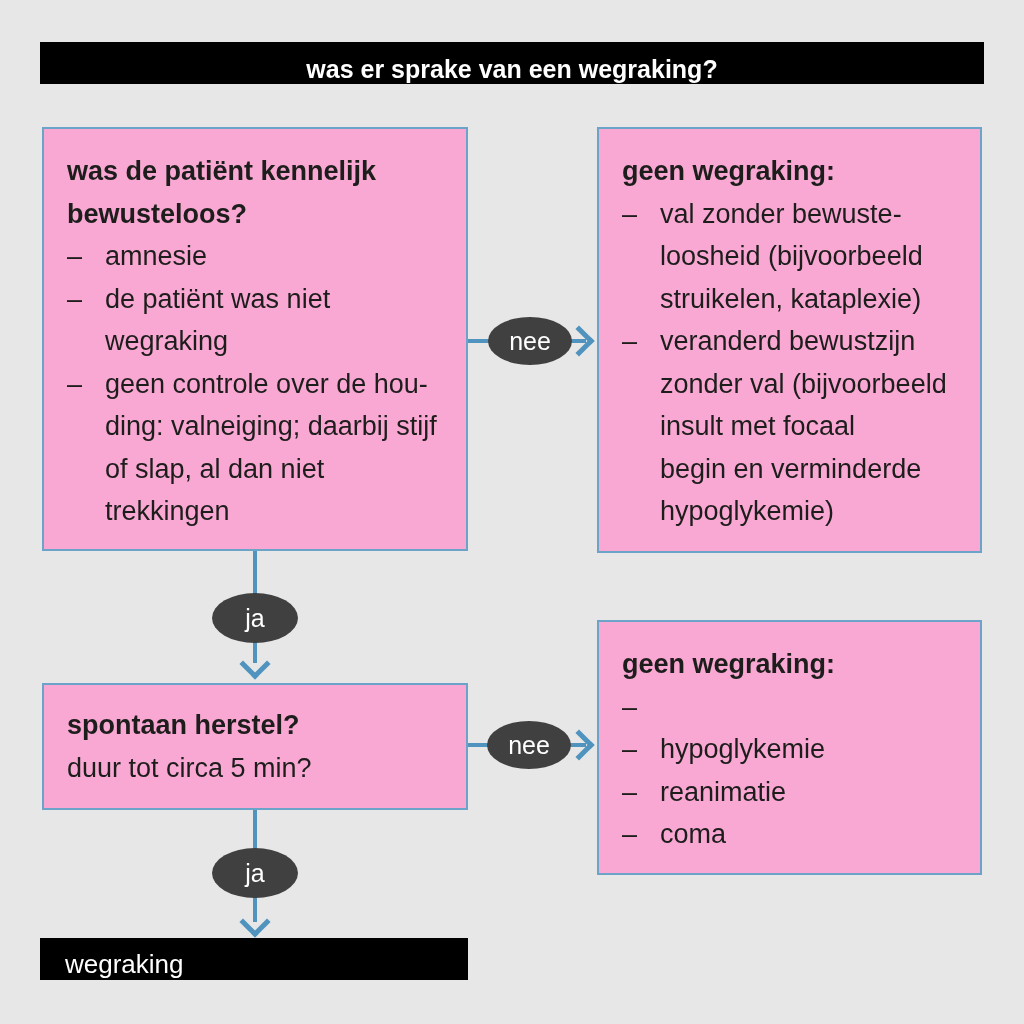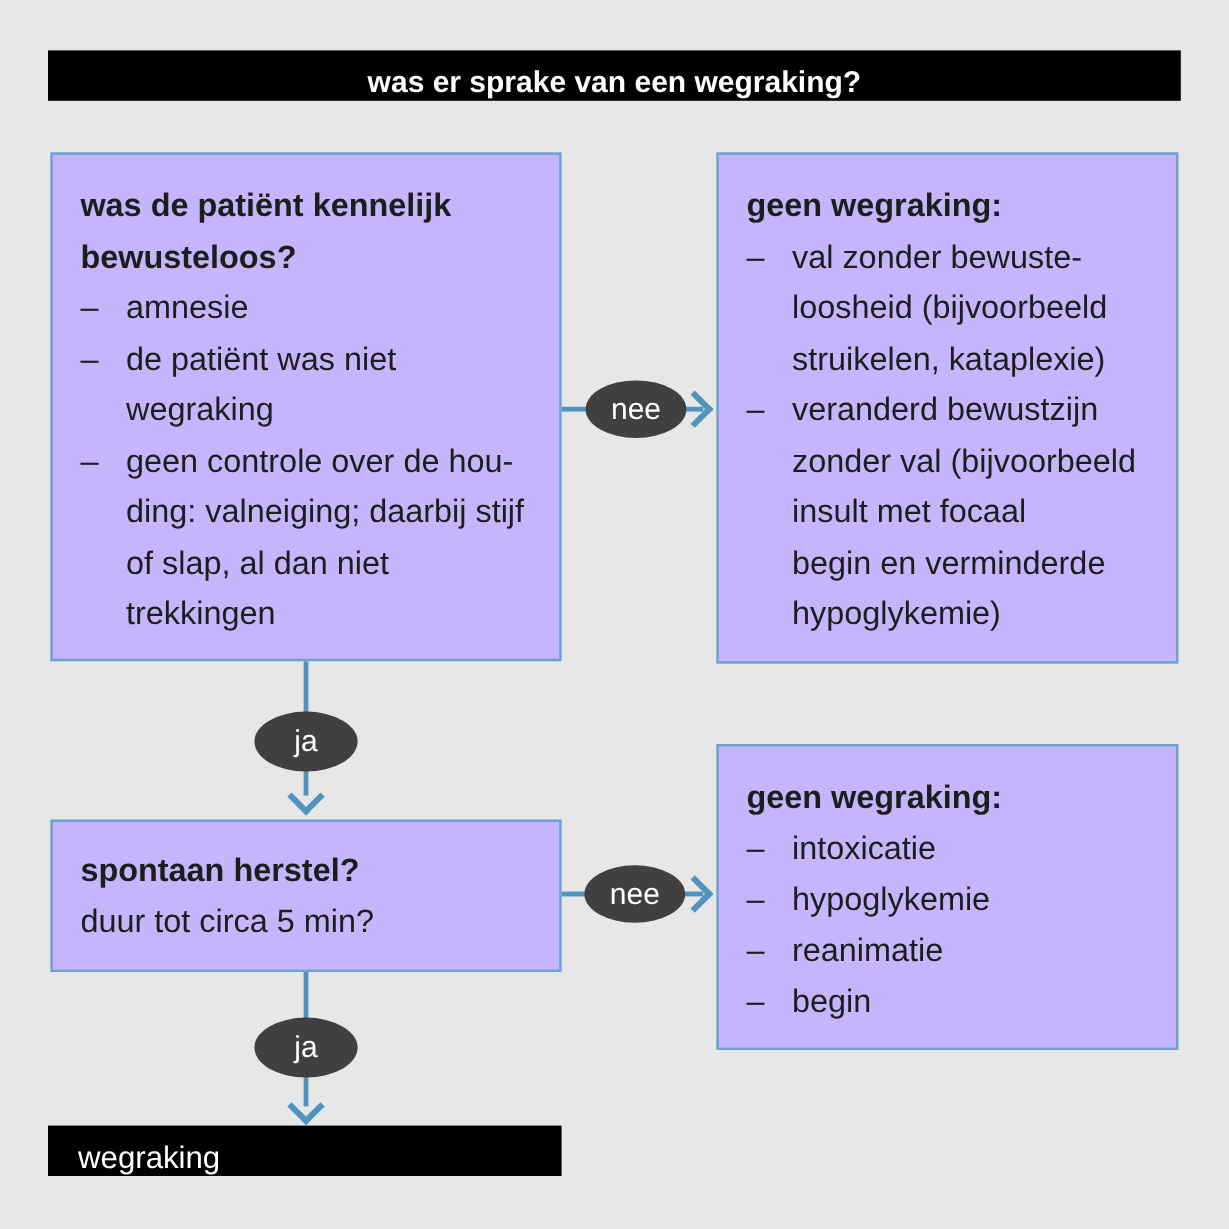--- a/index.html
+++ b/index.html
@@ -34,21 +34,21 @@
     left: 40px; top: 938px; width: 428px; height: 42px;
     justify-content: flex-start;
     padding-left: 25px;
     box-sizing: border-box;
     font-size: 26px;
     font-weight: normal;
   }
 
   
   .node {
-    background: #c4b5fd;
+    background: #f9a8d4;
     border: 2px solid #6ba3c9;
     box-sizing: border-box;
     font-size: 27px;
     line-height: 42.5px;
     padding: 21px 16px 0 23px;
   }
   .box1 { left: 42px;  top: 127px; width: 426px; height: 424px; }
   .box2 { left: 597px; top: 127px; width: 385px; height: 426px; }
   .box3 { left: 42px;  top: 683px; width: 426px; height: 127px; padding-top: 19px; }
   .box4 { left: 597px; top: 620px; width: 385px; height: 255px; padding-top: 21px; }
@@ -178,39 +178,36 @@
 
 <div class="abs node box3">
   <span class="line title">spontaan herstel?</span>
   <span class="line">duur tot circa 5 min?</span>
 </div>
 
 <div class="abs node box4">
   <span class="line title">geen wegraking:</span>
   <div class="bullet-row">
     <span class="dash">–</span>
-    <span class="bullet-lines">
-      <span class="line">intoxicatie</span>
-    </span>
   </div>
   <div class="bullet-row">
     <span class="dash">–</span>
     <span class="bullet-lines">
       <span class="line">hypoglykemie</span>
     </span>
   </div>
   <div class="bullet-row">
     <span class="dash">–</span>
     <span class="bullet-lines">
       <span class="line">reanimatie</span>
     </span>
   </div>
   <div class="bullet-row">
     <span class="dash">–</span>
     <span class="bullet-lines">
-      <span class="line">begin</span>
+      <span class="line">coma</span>
     </span>
   </div>
 </div>
 
 <div class="abs banner banner-bottom">
   <span>wegraking</span>
 </div>
 
 </body></html>

